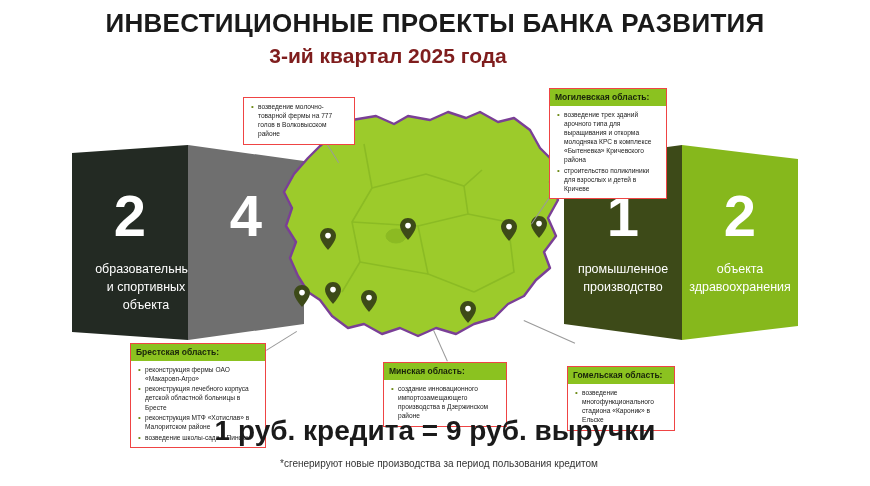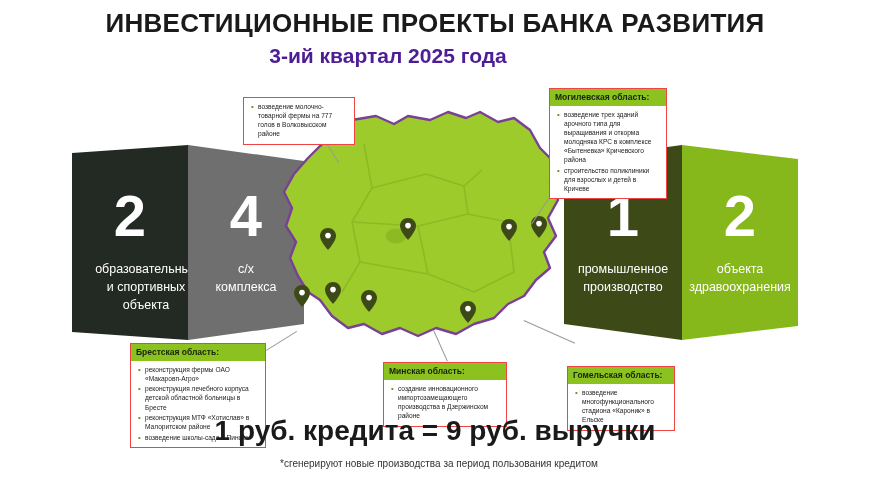--- a/index.html
+++ b/index.html
@@ -36,21 +36,21 @@
     color: #1a1a1a;
   }
   .subtitle {
     position: absolute;
     top: 44px;
     left: 0;
     width: 776px;
     text-align: center;
     font-size: 21px;
     font-weight: bold;
-    color: #4c1d95;
+    color: #7f1d1d;
   }
   .footer-line {
     position: absolute;
     top: 415px;
     left: 0;
     width: 870px;
     text-align: center;
     font-size: 28px;
     font-weight: bold;
     color: #1a1a1a;
@@ -207,22 +207,20 @@
 
     <div class="blk blk1">
       <div class="num">2</div>
       <div class="cap" style="white-space:pre-line;margin-left:16px;">образовательных
 и спортивных
 объекта</div>
     </div>
 
     <div class="blk blk2">
       <div class="num">4</div>
-      <div class="cap" style="white-space:pre-line;">с/х
-комплекса</div>
     </div>
 
     <div class="blk blk3">
       <div class="num">1</div>
       <div class="cap" style="white-space:pre-line;">промышленное
 производство</div>
     </div>
 
     <div class="blk blk4">
       <div class="num">2</div>

